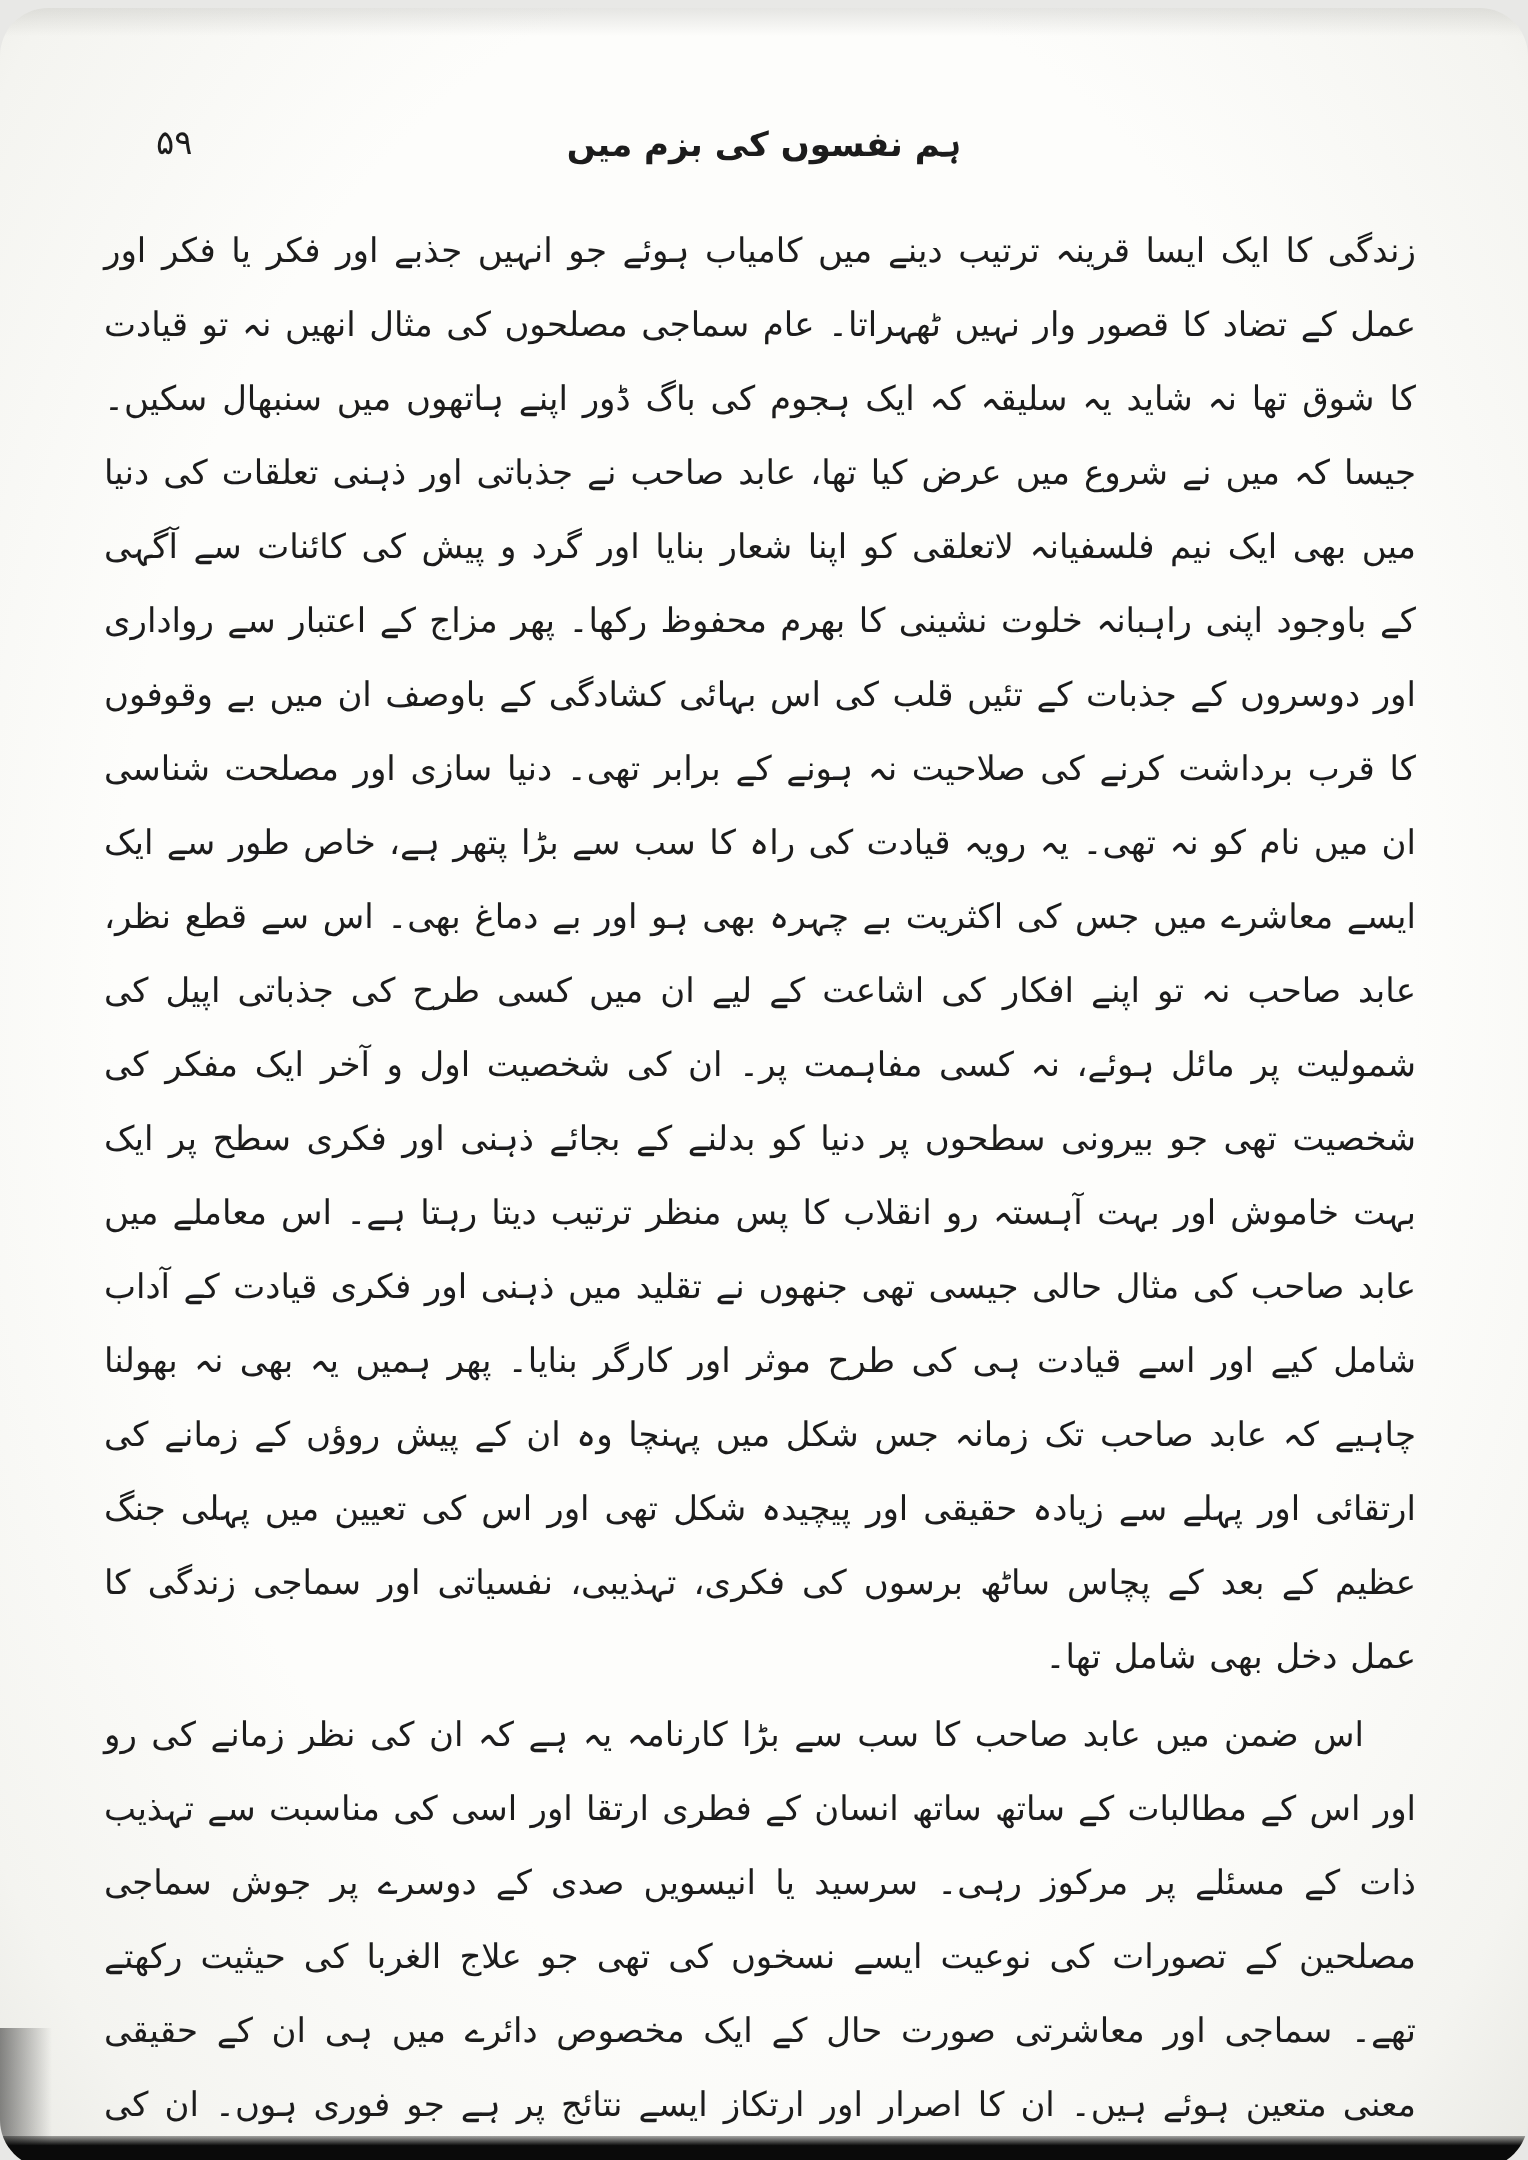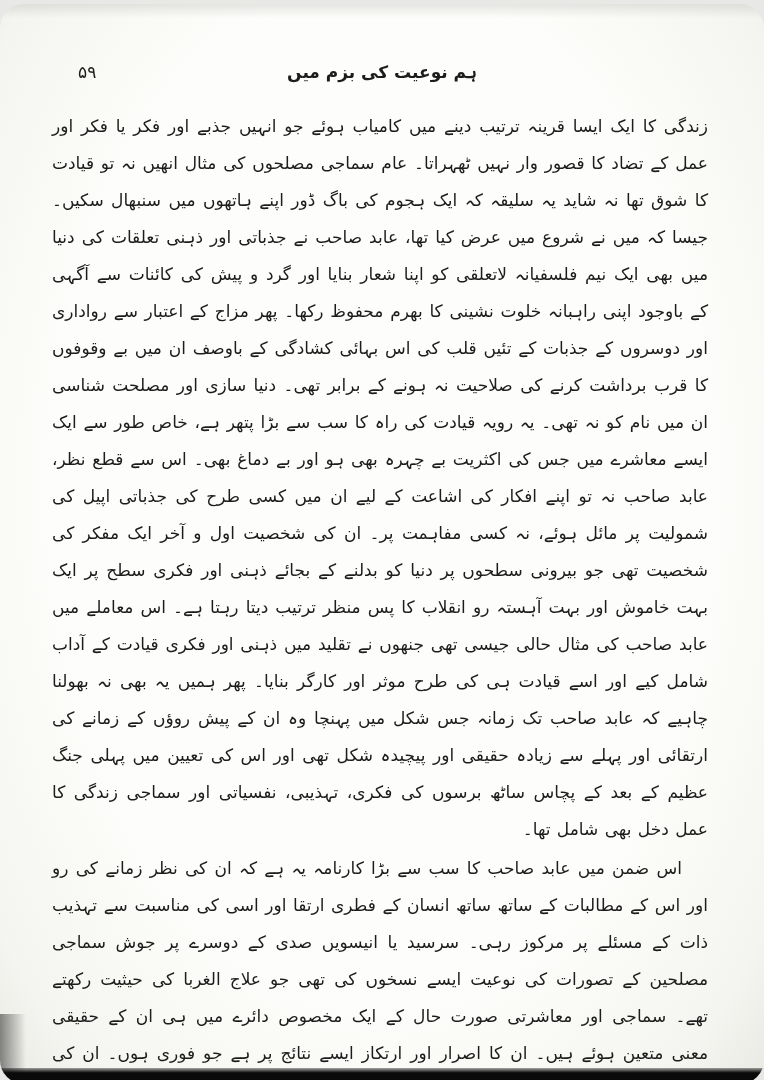--- a/index.html
+++ b/index.html
@@ -78,21 +78,21 @@
 </style>
 </head>
 <body>
 
 <div class="scan">
 
   <div class="scan-shadow-top"></div>
 
   <header class="page-header">
     <span class="page-number">۵۹</span>
-    <span class="page-title">ہم نوعیت کی بزم میں</span>
+    <span class="page-title">ہم نفسوں کی بزم میں</span>
   </header>
 
   <main class="page-body">
     <p>زندگی کا ایک ایسا قرینہ ترتیب دینے میں کامیاب ہوئے جو انہیں جذبے اور فکر یا فکر اور عمل کے تضاد کا قصور وار نہیں ٹھہراتا۔ عام سماجی مصلحوں کی مثال انھیں نہ تو قیادت کا شوق تھا نہ شاید یہ سلیقہ کہ ایک ہجوم کی باگ ڈور اپنے ہاتھوں میں سنبھال سکیں۔ جیسا کہ میں نے شروع میں عرض کیا تھا، عابد صاحب نے جذباتی اور ذہنی تعلقات کی دنیا میں بھی ایک نیم فلسفیانہ لاتعلقی کو اپنا شعار بنایا اور گرد و پیش کی کائنات سے آگہی کے باوجود اپنی راہبانہ خلوت نشینی کا بھرم محفوظ رکھا۔ پھر مزاج کے اعتبار سے رواداری اور دوسروں کے جذبات کے تئیں قلب کی اس بہائی کشادگی کے باوصف ان میں بے وقوفوں کا قرب برداشت کرنے کی صلاحیت نہ ہونے کے برابر تھی۔ دنیا سازی اور مصلحت شناسی ان میں نام کو نہ تھی۔ یہ رویہ قیادت کی راہ کا سب سے بڑا پتھر ہے، خاص طور سے ایک ایسے معاشرے میں جس کی اکثریت بے چہرہ بھی ہو اور بے دماغ بھی۔ اس سے قطع نظر، عابد صاحب نہ تو اپنے افکار کی اشاعت کے لیے ان میں کسی طرح کی جذباتی اپیل کی شمولیت پر مائل ہوئے، نہ کسی مفاہمت پر۔ ان کی شخصیت اول و آخر ایک مفکر کی شخصیت تھی جو بیرونی سطحوں پر دنیا کو بدلنے کے بجائے ذہنی اور فکری سطح پر ایک بہت خاموش اور بہت آہستہ رو انقلاب کا پس منظر ترتیب دیتا رہتا ہے۔ اس معاملے میں عابد صاحب کی مثال حالی جیسی تھی جنھوں نے تقلید میں ذہنی اور فکری قیادت کے آداب شامل کیے اور اسے قیادت ہی کی طرح موثر اور کارگر بنایا۔ پھر ہمیں یہ بھی نہ بھولنا چاہیے کہ عابد صاحب تک زمانہ جس شکل میں پہنچا وہ ان کے پیش روؤں کے زمانے کی ارتقائی اور پہلے سے زیادہ حقیقی اور پیچیدہ شکل تھی اور اس کی تعیین میں پہلی جنگ عظیم کے بعد کے پچاس ساٹھ برسوں کی فکری، تہذیبی، نفسیاتی اور سماجی زندگی کا عمل دخل بھی شامل تھا۔</p>
     <p>اس ضمن میں عابد صاحب کا سب سے بڑا کارنامہ یہ ہے کہ ان کی نظر زمانے کی رو اور اس کے مطالبات کے ساتھ ساتھ انسان کے فطری ارتقا اور اسی کی مناسبت سے تہذیب ذات کے مسئلے پر مرکوز رہی۔ سرسید یا انیسویں صدی کے دوسرے پر جوش سماجی مصلحین کے تصورات کی نوعیت ایسے نسخوں کی تھی جو علاج الغربا کی حیثیت رکھتے تھے۔ سماجی اور معاشرتی صورت حال کے ایک مخصوص دائرے میں ہی ان کے حقیقی معنی متعین ہوئے ہیں۔ ان کا اصرار اور ارتکاز ایسے نتائج پر ہے جو فوری ہوں۔ ان کی اہمیت اور افادیت سے انکار کفران نعمت ہے، مگر اس واقعے سے روگردانی بھی محض جذباتیت اور سادہ لوحی کہ یہ نسخے اپنے زمانی سیاق سے الگ کر کے دیکھے جائیں تو ان کا مفہوم</p>
   </main>
 
   <div class="scan-smudge-left"></div>
   <div class="scan-edge-bottom"></div>
 

